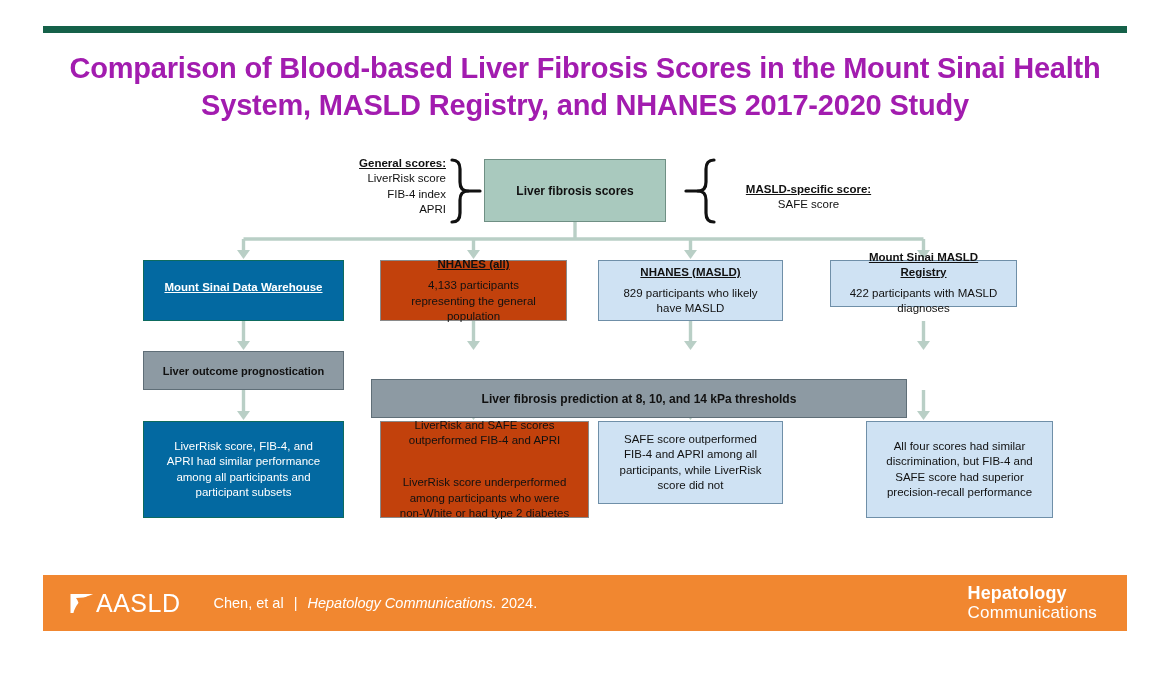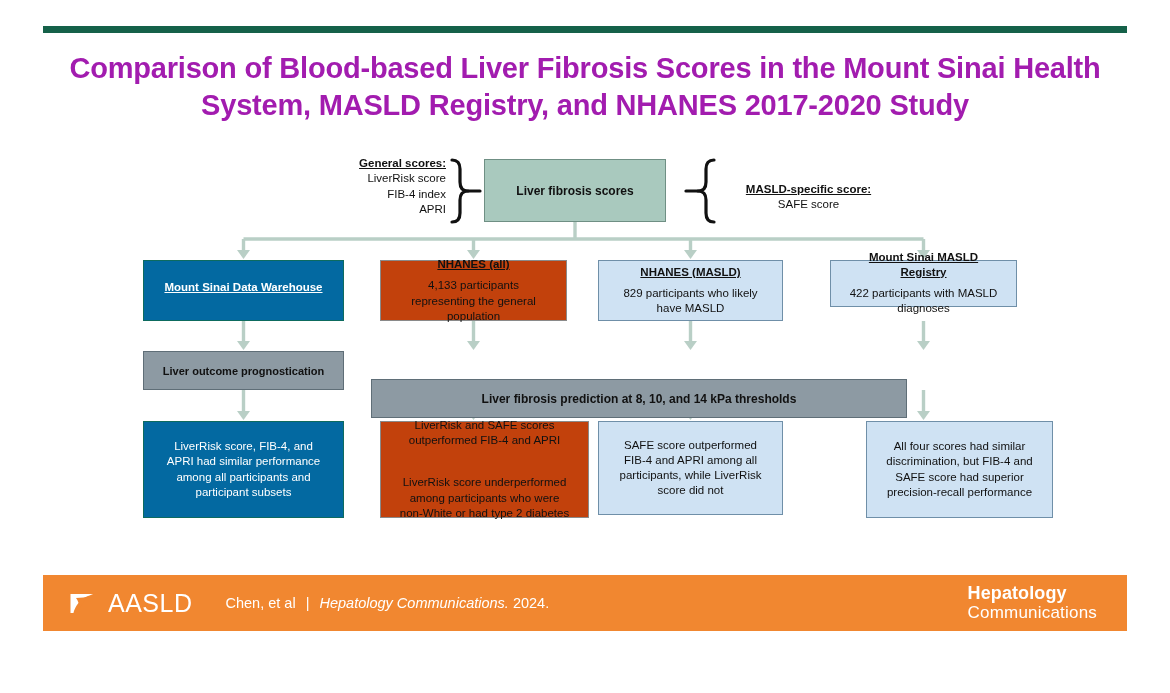--- a/index.html
+++ b/index.html
@@ -125,40 +125,39 @@
     font-size: 11px; font-weight: bold;
   }
   .a2 {
     left: 371px; top: 351px; width: 536px; height: 39px;
     font-size: 12px; font-weight: bold; margin-top: 28px;
   }
 
   
   .r1 { left: 143px; top: 421px; width: 201px; height: 97px; }
   .r2 { left: 380px; top: 421px; width: 209px; height: 97px; }
-  .r3 { left: 598px; top: 421px; width: 185px; height: 94px; }
+  .r3 { left: 598px; top: 421px; width: 185px; height: 83px; }
   .r4 { left: 830px; top: 421px; width: 187px; height: 97px; margin-left: 36px; }
 
   
   .footer {
     position: absolute;
     left: 43px;
     top: 575px;
     width: 1084px;
     height: 56px;
     background: #f18730;
     display: flex;
     align-items: center;
   }
 
   .aasld-logo {
     display: flex;
     align-items: center;
     margin-left: 26px;
-    gap: 12px;
   }
 
   .aasld-mark { width: 26px; height: 23px; display: block; }
 
   .aasld-word {
     color: #ffffff;
     font-size: 25px;
     letter-spacing: 0.5px;
     margin-left: 1px;
     font-family: "Liberation Sans", sans-serif;

